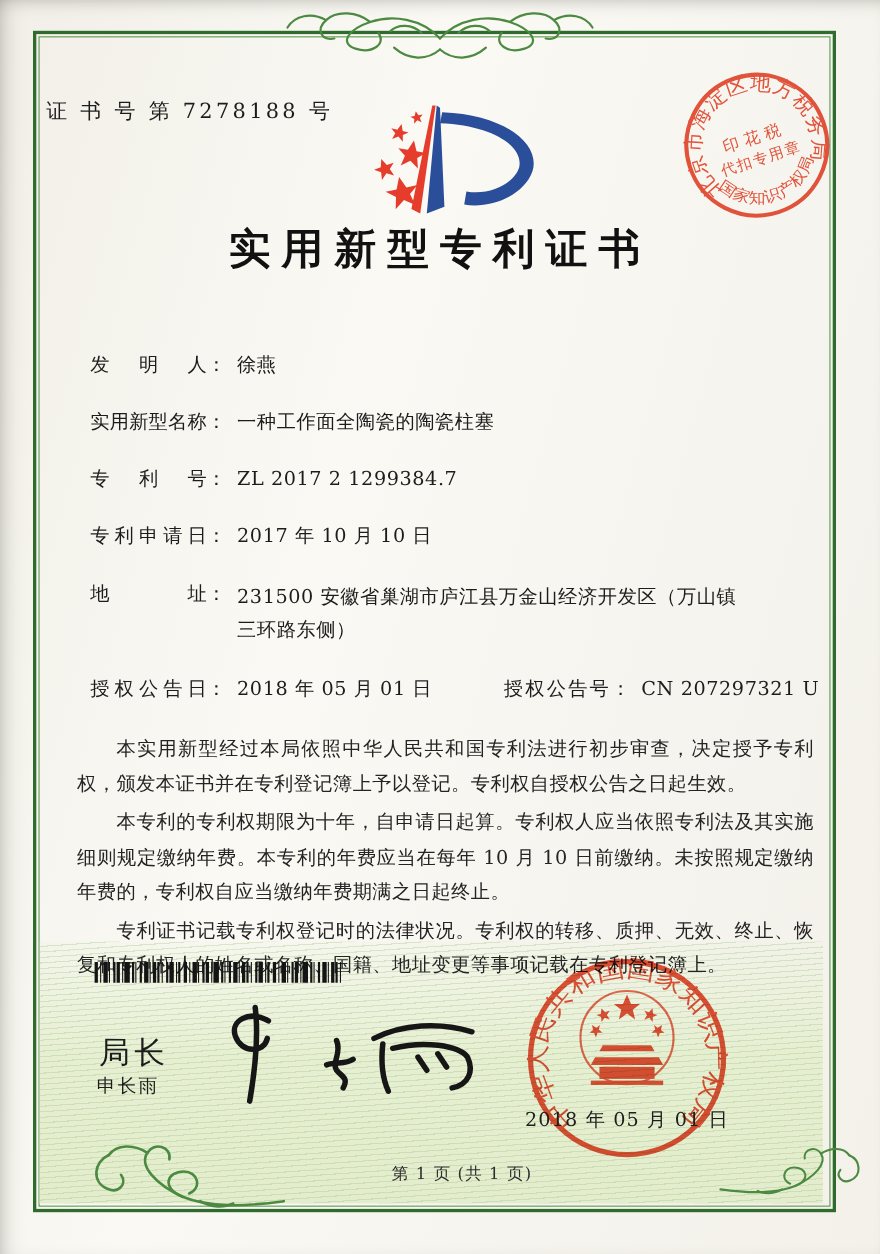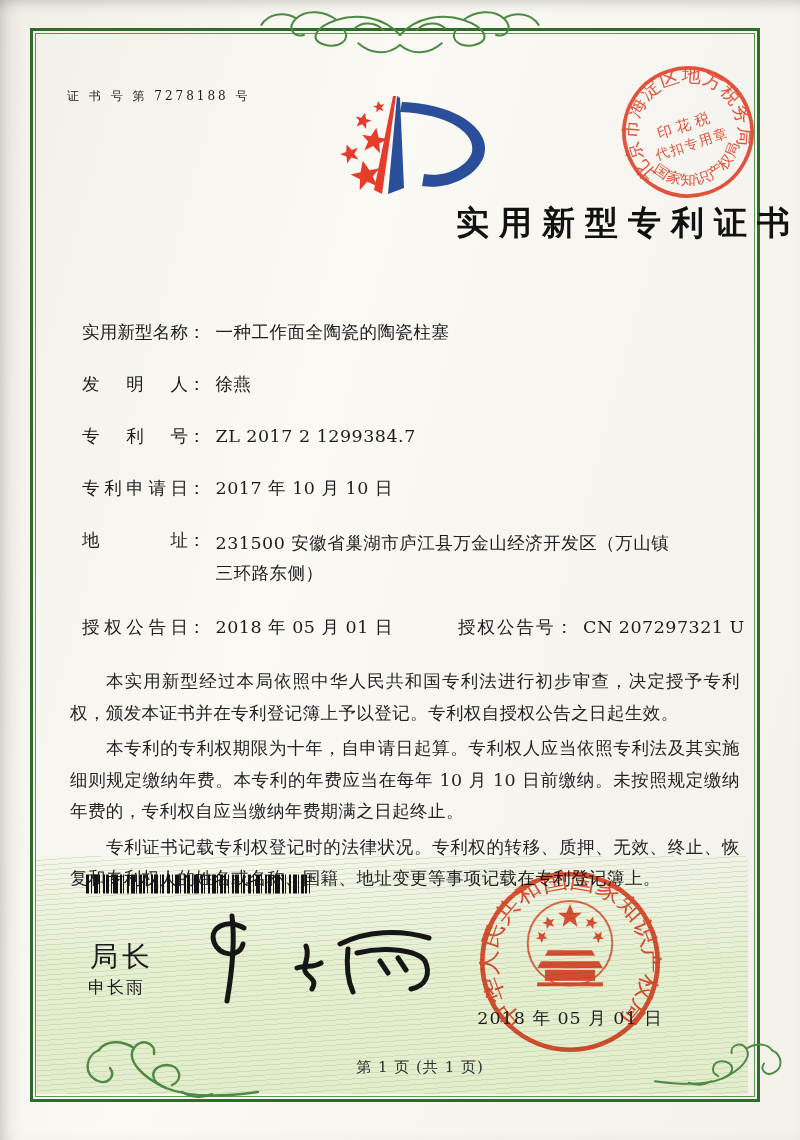--- a/index.html
+++ b/index.html
@@ -6,22 +6,22 @@
   .page{position:relative;width:800px;height:1140px;margin:0 auto;overflow:hidden;
         background:linear-gradient(105deg,#f1efe7,#faf9f4 38%,#f6f4ee 70%,#f3f1ea);
         box-shadow:inset 14px 0 20px -14px rgba(60,60,50,.35), inset 0 12px 16px -12px rgba(60,60,50,.28);
         font-family:"DejaVu Serif","Liberation Serif",serif;color:#1c1c1c;}
   .frame{position:absolute;left:30px;top:28px;width:724px;height:1068px;border:3px solid #2f6b2d;}
   .frame-inner{position:absolute;left:2px;top:2px;right:2px;bottom:2px;border:1px solid #5d9653;}
   .band{position:absolute;left:36px;top:856px;width:712px;height:238px;
         background:
           repeating-linear-gradient(176deg, rgba(150,190,120,0) 0 4px, rgba(150,190,120,.30) 4px 5px),
           linear-gradient(180deg, rgba(236,242,222,.25), rgba(228,238,206,.9) 45%, #e3edcd);}
-  .cert-no{position:absolute;left:67px;top:88px;font-size:12px;letter-spacing:3px;}
-  .title{position:absolute;left:0;top:201px;width:100%;text-align:right;font-size:33px;font-weight:700;letter-spacing:10px;color:#111;}
+  .cert-no{position:absolute;left:42px;top:88px;font-size:19px;letter-spacing:3px;}
+  .title{position:absolute;left:0;top:201px;width:100%;text-align:center;font-size:38px;font-weight:700;letter-spacing:10px;color:#111;}
   .fields{position:absolute;left:82px;top:320px;width:640px;font-size:17.5px;line-height:25px;}
   .frow{margin-bottom:27px;white-space:nowrap;}
   .flabel{display:inline-block;width:106px;text-align:justify;text-align-last:justify;vertical-align:top;}
   .fcolon{display:inline-block;margin-right:10px;vertical-align:top;}
   .fvalue{display:inline-block;vertical-align:top;letter-spacing:.5px;}
   .frow-addr .fvalue{white-space:normal;width:470px;line-height:30px;}
   .frow-grant{position:relative;}
   .grant-right{position:absolute;left:376px;top:0;}
   .grant-right .flabel2{letter-spacing:2px;}
   .paras{position:absolute;left:66px;top:662px;width:678px;}
@@ -132,24 +132,24 @@
         <text x="100" y="97" text-anchor="middle" font-size="18" letter-spacing="6" font-family="'DejaVu Serif',serif">印花税</text>
         <text x="100" y="121" text-anchor="middle" font-size="16.5" letter-spacing="2" font-family="'DejaVu Serif',serif">代扣专用章</text>
       </g>
     </svg>
   </div>
 
   <div class="title">实用新型专利证书</div>
 
   <div class="fields">
     <div class="frow">
+      <span class="flabel">发明人</span><span class="fcolon">：</span><span class="fvalue">徐燕</span>
+    </div>
+    <div class="frow">
       <span class="flabel">实用新型名称</span><span class="fcolon">：</span><span class="fvalue">一种工作面全陶瓷的陶瓷柱塞</span>
-    </div>
-    <div class="frow">
-      <span class="flabel">发明人</span><span class="fcolon">：</span><span class="fvalue">徐燕</span>
     </div>
     <div class="frow">
       <span class="flabel">专利号</span><span class="fcolon">：</span><span class="fvalue">ZL 2017 2 1299384.7</span>
     </div>
     <div class="frow">
       <span class="flabel">专利申请日</span><span class="fcolon">：</span><span class="fvalue">2017 年 10 月 10 日</span>
     </div>
     <div class="frow frow-addr">
       <span class="flabel">地址</span><span class="fcolon">：</span><span class="fvalue">231500 安徽省巢湖市庐江县万金山经济开发区（万山镇三环路东侧）</span>
     </div>

